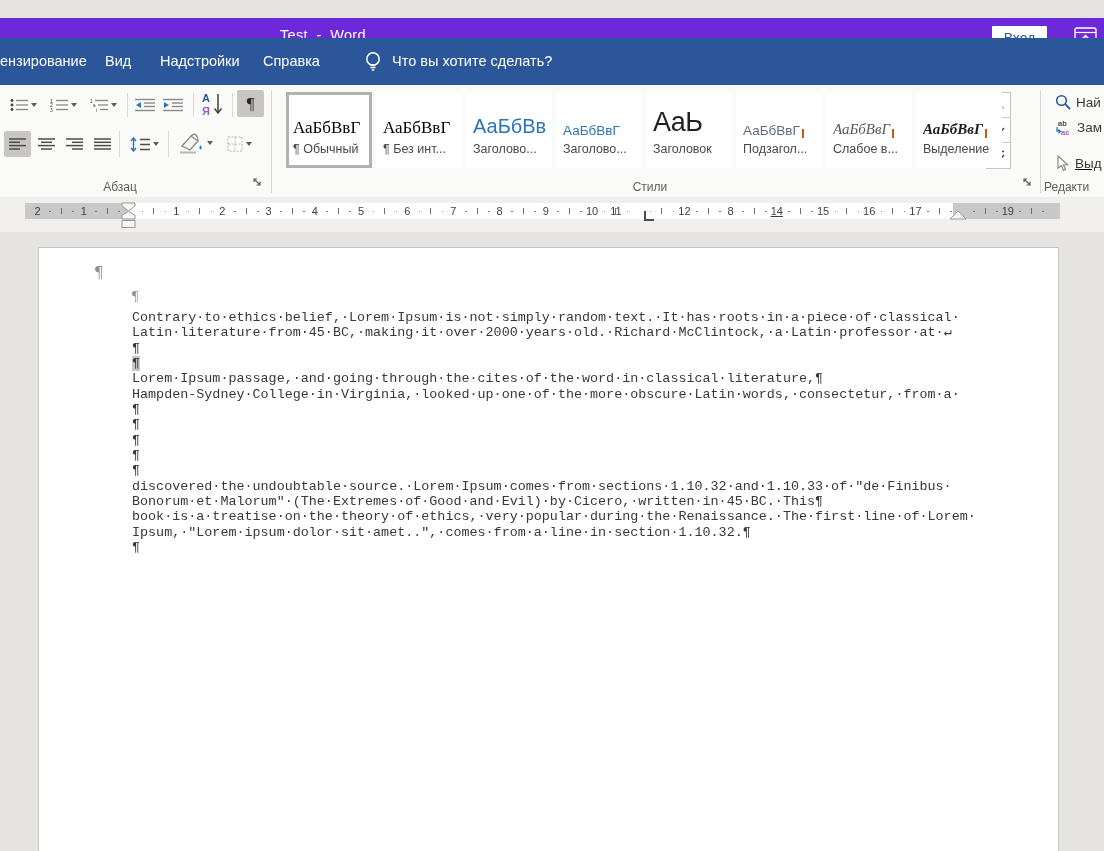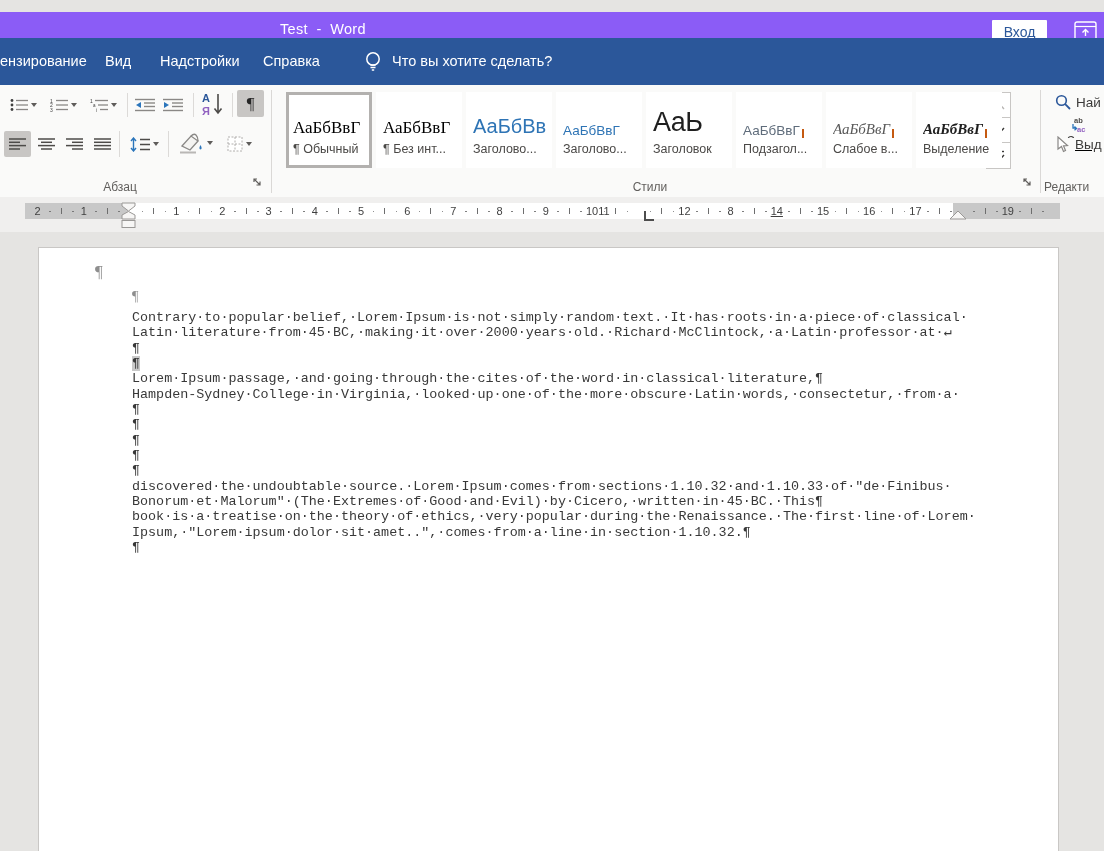--- a/index.html
+++ b/index.html
@@ -1,21 +1,21 @@
 <!DOCTYPE html>
 <html><head>
 <meta charset="utf-8">
 <style>
   html,body{margin:0;padding:0}
   body{width:1104px;height:851px;overflow:hidden;background:#e5e4e2;
        font-family:"Liberation Sans",sans-serif;position:relative}
   #screen{position:absolute;inset:0;width:1104px;height:851px}
 
   
-  .titlebar{position:absolute;left:0;top:12px;width:1104px;height:38px;background:#8b5cf6}
+  .titlebar{position:absolute;left:0;top:18px;width:1104px;height:38px;background:#6d28d9}
   .doc-title{position:absolute;left:280px;top:9px;color:#fff;font-size:14.5px;letter-spacing:.3px;white-space:pre}
   .signin-btn{position:absolute;left:992px;top:8px;width:55px;height:23px;background:#fff;color:#2b579a;
               font-size:14px;display:flex;align-items:center;justify-content:center;border-radius:1px;cursor:default}
   .ribbonopts{position:absolute;left:1074px;top:9px;width:23px;height:20px}
 
   
   .menubar{position:absolute;left:0;top:38px;width:1104px;height:47px;background:#2b579a}
   .menutab{position:absolute;top:15px;color:#fff;font-size:14.5px;white-space:nowrap}
   .bulb{position:absolute;left:363px;top:12px;width:22px;height:24px}
   .tellme{position:absolute;left:392px;top:15px;color:#fff;font-size:14.5px;white-space:nowrap}
@@ -310,31 +310,31 @@
       </div>
       <div class="ed-item" style="top: 6px;">
         <span>
           <svg width="16" height="16" viewBox="0 0 16 16">
             <circle cx="6.5" cy="6.5" r="4.8" fill="none" stroke="#2b579a" stroke-width="1.6"></circle>
             <line x1="10.2" y1="10.2" x2="15" y2="15" stroke="#2b579a" stroke-width="1.8"></line>
           </svg>
         </span>
         <span>Най</span>
       </div>
-      <div class="ed-item" style="top: 31px; flex-direction: column;">
+      <div class="ed-item" style="top: 31px;">
         <span>
           <svg width="17" height="17" viewBox="0 0 17 17">
             <text x="3" y="7" font-size="7.5" font-weight="bold" fill="#4d4b49">ab</text>
             <text x="6" y="16" font-size="7.5" font-weight="bold" fill="#9161c0">ac</text>
             <path d="M2 8 v4 h3 M3.5 10.5 L5.5 12.5 L3.5 14.2" fill="none" stroke="#2b75bb" stroke-width="1.3"></path>
           </svg>
         </span>
         <span>Зам</span>
       </div>
-      <div class="ed-item" style="top: 48px; text-decoration: underline;">
+      <div class="ed-item" style="top: 67px; text-decoration: underline;">
         <span>
           <svg width="15" height="17" viewBox="0 0 15 17">
             <path d="M3 1 L3 13 L6.5 10.5 L8.5 15.5 L10.5 14.5 L8.5 9.8 L12.5 9.5 Z" fill="#fff" stroke="#8a8886" stroke-width="1.2"></path>
           </svg>
         </span>
         <span>Выд</span>
       </div>
     </div>
 
   <div class="ruler-strip">
@@ -384,21 +384,21 @@
         <div class="rtick" style="left: 497.7px;"></div>
         <div class="rdot" style="left: 509.25px;"></div>
         <div class="rnum" style="left: 520.8px;">9</div>
         <div class="rdot" style="left: 532.35px;"></div>
         <div class="rtick" style="left: 543.9px;"></div>
         <div class="rdot" style="left: 555.45px;"></div>
         <div class="rnum" style="left: 567px;">10</div>
         <div class="rdot" style="left: 578.55px;"></div>
         <div class="rtick" style="left: 590.1px;"></div>
         <div class="rdot" style="left: 601.65px;"></div>
-        <div class="rnum" style="left: 579px;">11</div>
+        <div class="rnum" style="left: 591px;">11</div>
         <div class="rdot" style="left: 624.75px;"></div>
         <div class="rtick" style="left: 636.3px;"></div>
         <div class="rdot" style="left: 647.85px;"></div>
         <div class="rnum" style="left: 659.4px;">12</div>
         <div class="rdot" style="left: 670.95px;"></div>
         <div class="rtick" style="left: 682.5px;"></div>
         <div class="rdot" style="left: 694.05px;"></div>
         <div class="rnum" style="left: 705.6px;">8</div>
         <div class="rdot" style="left: 717.15px;"></div>
         <div class="rtick" style="left: 728.7px;"></div>
@@ -440,21 +440,21 @@
         <path d="M1 9 L9 1 L17 9 Z" fill="#f7f6f5" stroke="#9a9896" stroke-width="1"></path>
       </svg>
     </div>
   </div>
 
   <div class="doc-area">
     <div class="page"></div>
     <div class="big-pilcrow">¶</div>
     <div class="doclines" id="doclines">
         <div class="dl pg">¶</div>
-        <div class="dl">Contrary·to·popular·belief,·Lorem·Ipsum·is·not·simply·random·text.·It·has·roots·in·a·piece·of·classical·</div>
+        <div class="dl">Contrary·to·ethics·belief,·Lorem·Ipsum·is·not·simply·random·text.·It·has·roots·in·a·piece·of·classical·</div>
         <div class="dl">Latin·literature·from·45·BC,·making·it·over·2000·years·old.·Richard·McClintock,·a·Latin·professor·at·↵</div>
         <div class="dl">¶</div>
         <div class="dl ps"><span class="hl">¶</span></div>
         <div class="dl">Lorem·Ipsum·passage,·and·going·through·the·cites·of·the·word·in·classical·literature,¶</div>
         <div class="dl">Hampden-Sydney·College·in·Virginia,·looked·up·one·of·the·more·obscure·Latin·words,·consectetur,·from·a·</div>
         <div class="dl">¶</div>
         <div class="dl">¶</div>
         <div class="dl">¶</div>
         <div class="dl">¶</div>
         <div class="dl">¶</div>

